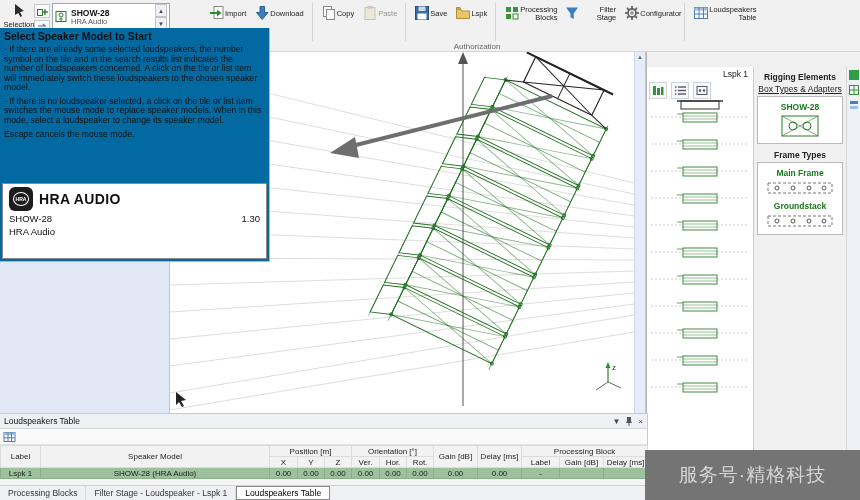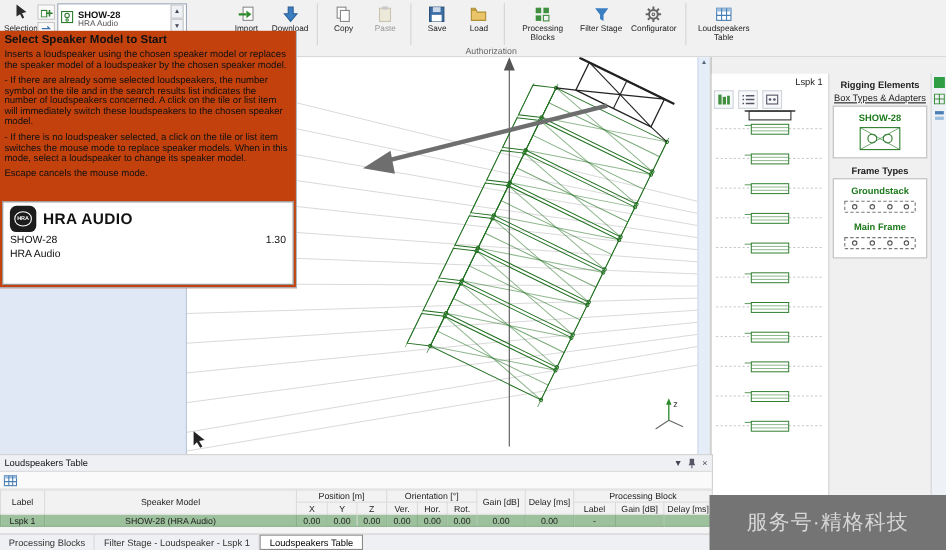--- a/index.html
+++ b/index.html
@@ -14,34 +14,34 @@
   .mode-stack{display:flex;flex-direction:column;gap:2px;margin:1px 2px 0 0;}
   .mode-stack .mbtn{width:14px;height:12px;display:flex;align-items:center;justify-content:center;border:1px solid #c8c8c8;background:#fafafa;}
   .selector{width:112px;height:24px;border:1px solid #9aa7b8;background:#fff;display:flex;align-items:center;padding:1px 2px;gap:3px;box-sizing:content-box;}
   .sel-text{flex:1;line-height:1.05;overflow:hidden;}
   .sel-model{font-size:8.5px;font-weight:bold;}
   .sel-vendor{font-size:7.5px;color:#555;}
   .spin{display:flex;flex-direction:column;width:12px;}
   .spin div{height:11px;display:flex;align-items:center;justify-content:center;font-size:6px;border:1px solid #c4c4c4;background:#eef1f5;color:#445;}
   .config-group{display:flex;flex-direction:column;align-items:center;margin-left:36px;}
   .btn-row{display:flex;align-items:flex-start;gap:2px;}
-  .rbtn{display:flex;flex-direction:column;align-items:center;min-width:30px;max-width:52px;padding:1px 2px;font-size:7.5px;line-height:1.05;text-align:center;color:#222;border:1px solid transparent;}
+  .rbtn{display:flex;align-items:center;min-width:30px;max-width:52px;padding:1px 2px;font-size:7.5px;line-height:1.05;text-align:right;color:#222;border:1px solid transparent;}
   .rbtn .ric{height:16px;display:flex;align-items:center;justify-content:center;margin-bottom:1px;}
   .rbtn.disabled{opacity:.45;}
   .vsep{width:1px;height:38px;background:#d4d4d4;margin:0 3px;}
   .group-caption{font-size:8px;color:#666;margin-top:1px;}
 
   
   .left-pane{position:absolute;left:0;top:52px;width:170px;height:361px;background:#dfe8f4;border-right:1px solid #bcc8d8;box-sizing:border-box;}
   .view3d{position:absolute;left:170px;top:52px;width:476px;height:361px;background:#fff;border-right:1px solid #c2c2c2;box-sizing:border-box;}
   .v-scroll{position:absolute;right:0;top:0;width:10px;height:100%;background:#e4edf8;border-left:1px solid #cdd9ea;display:flex;justify-content:center;}
   .v-scroll .arr{font-size:6px;color:#567;margin-top:2px;}
 
   
-  .help{position:absolute;left:0;top:28px;width:270px;height:234px;background:#c2410c;border-right:1px solid #aeb6c2;
+  .help{position:absolute;left:0;top:28px;width:270px;height:234px;background:#0369a1;border-right:1px solid #aeb6c2;
         border-bottom:1px solid #aeb6c2;padding:2px 6px 0 4px;box-sizing:border-box;z-index:5;}
   .help h1{font-size:10.5px;margin:0 0 3px 0;}
   .help p{font-size:8.7px;line-height:1.1;margin:0 0 4px 0;}
   .card{position:absolute;left:2px;right:2px;bottom:2px;height:76px;border:1px solid #8a8a8a;background:#fff;padding:3px 6px;box-sizing:border-box;}
   .card-head{display:flex;align-items:center;gap:6px;}
   .logo{width:24px;height:24px;background:#1c1c1c;border-radius:6px;display:flex;align-items:center;justify-content:center;}
   .logo span{border:1px solid #fff;border-radius:50%;color:#fff;font-size:5px;padding:3px 2px;font-weight:bold;}
   .brand{font-size:14px;font-weight:bold;letter-spacing:.4px;}
   .card-row{display:flex;justify-content:space-between;font-size:9.5px;margin-top:2px;}
 
@@ -181,21 +181,21 @@
           </span>
           <span>Save</span>
         </div>
         <div class="rbtn">
           <span class="ric">
             <svg width="16" height="16">
                 <polygon points="1.5,4 5.5,4 7,6 14.5,6 14.5,13.5 1.5,13.5" fill="#e9c468" stroke="#b08f35"></polygon>
                 <polygon points="1.5,4 1.5,2.5 5,2.5 5.8,4" fill="#e9c468" stroke="#b08f35"></polygon>
               </svg>
           </span>
-          <span>Load</span>
+          <span>Lspk</span>
         </div>
         <div class="vsep"></div>
         <div class="rbtn">
           <span class="ric">
             <svg width="16" height="16">
                 <rect x="2" y="2" width="5" height="5" fill="#3f8f3f"></rect>
                 <rect x="9" y="2" width="5" height="5" fill="#3f8f3f"></rect>
                 <rect x="2" y="9" width="5" height="5" fill="#3f8f3f"></rect>
                 <rect x="9" y="9" width="5" height="5" fill="none" stroke="#3f8f3f"></rect>
               </svg>
@@ -319,21 +319,20 @@
 
       <polygon points="6,340 16,348 11,349 14,354 12,355 9,350 6,353" fill="#222"></polygon>
     </svg>
     <div class="v-scroll">
       <span class="arr">▲</span>
     </div>
   </div>
 
   <div class="help">
     <h1>Select Speaker Model to Start</h1>
-    <p>Inserts a loudspeaker using the chosen speaker model or replaces the speaker model of a loudspeaker by the chosen speaker model.</p>
     <p>- If there are already some selected loudspeakers, the number symbol on the tile and in the search results list indicates the number of loudspeakers concerned. A click on the tile or list item will immediately switch these loudspeakers to the chosen speaker model.</p>
     <p>- If there is no loudspeaker selected, a click on the tile or list item switches the mouse mode to replace speaker models. When in this mode, select a loudspeaker to change its speaker model.</p>
     <p>Escape cancels the mouse mode.</p>
     <div class="card">
       <div class="card-head">
         <div class="logo">
             <span>HRA</span>
           </div>
         <div class="brand">HRA AUDIO</div>
       </div>
@@ -414,31 +413,31 @@
               <line x1="2" y1="2" x2="38" y2="22" stroke="#2d7d2d" stroke-width="0.6"></line>
               <line x1="2" y1="22" x2="38" y2="2" stroke="#2d7d2d" stroke-width="0.6"></line>
               <circle cx="13" cy="12" r="4" fill="none" stroke="#2d7d2d"></circle>
               <circle cx="27" cy="12" r="4" fill="none" stroke="#2d7d2d"></circle>
             </svg>
           </div>
         </div>
         <div class="sec-title">Frame Types</div>
         <div class="list-box">
           <div class="el-item">
-            <span class="el-label">Groundstack</span>
+            <span class="el-label">Main Frame</span>
             <svg width="66" height="16">
               <rect x="1" y="3" width="64" height="10" fill="none" stroke="#777" stroke-dasharray="3,2"></rect>
               <circle cx="10" cy="8" r="2" fill="none" stroke="#555"></circle>
                 <circle cx="26" cy="8" r="2" fill="none" stroke="#555"></circle>
               <circle cx="42" cy="8" r="2" fill="none" stroke="#555"></circle>
                 <circle cx="57" cy="8" r="2" fill="none" stroke="#555"></circle>
             </svg>
           </div>
           <div class="el-item">
-            <span class="el-label">Main Frame</span>
+            <span class="el-label">Groundstack</span>
             <svg width="66" height="16">
               <rect x="1" y="3" width="64" height="10" fill="none" stroke="#777" stroke-dasharray="3,2"></rect>
               <circle cx="10" cy="8" r="2" fill="none" stroke="#555"></circle>
                 <circle cx="26" cy="8" r="2" fill="none" stroke="#555"></circle>
               <circle cx="42" cy="8" r="2" fill="none" stroke="#555"></circle>
                 <circle cx="57" cy="8" r="2" fill="none" stroke="#555"></circle>
             </svg>
           </div>
         </div>
       </div>

